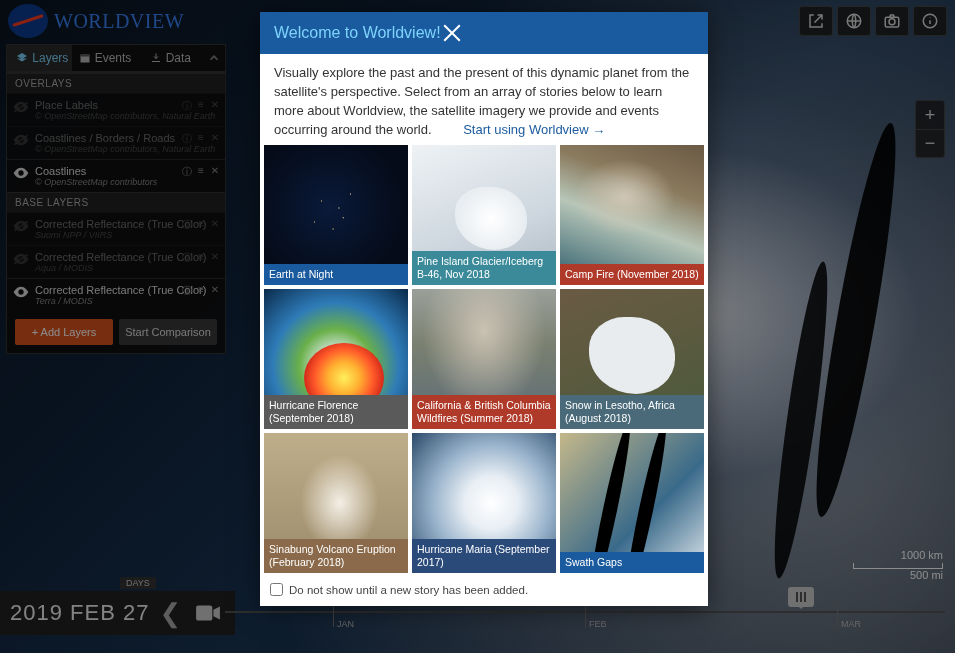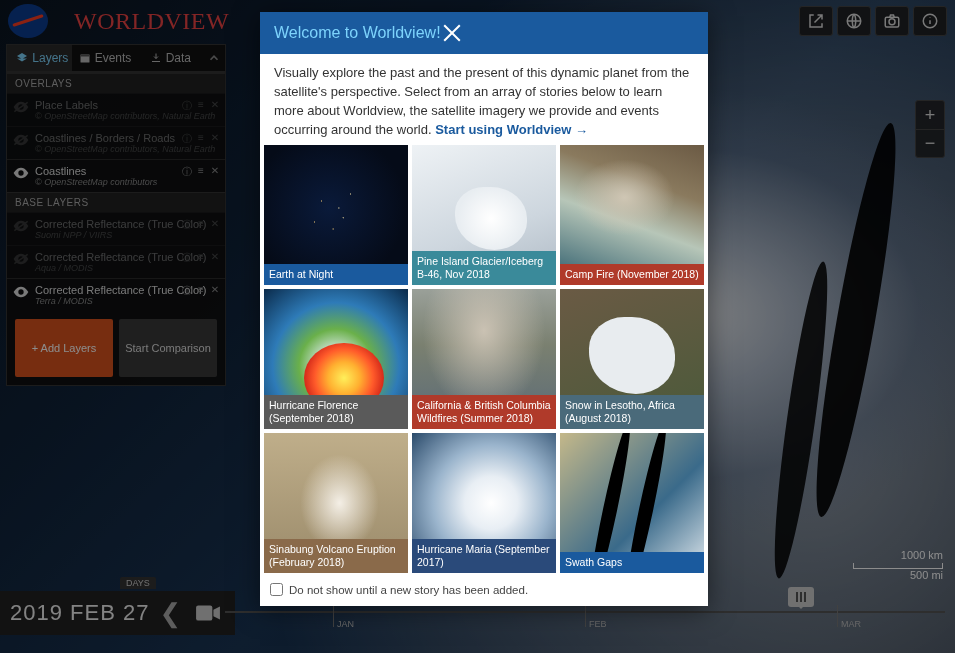--- a/index.html
+++ b/index.html
@@ -19,42 +19,42 @@
 }
 .map-bg::before{
   content:""; position:absolute; right:140px; top:260px; width:28px; height:320px;
   background:#000; transform:rotate(8deg); border-radius:50%; opacity:.85;
 }
 
 
 .logo-bar { position:absolute; top:4px; left:8px; display:flex; align-items:center; gap:6px;}
 .nasa { width:40px; height:34px; border-radius:50%; background:radial-gradient(circle,#0b3d91 60%,#0b3d91 61%); position:relative;}
 .nasa::after{content:""; position:absolute; left:4px; right:4px; top:15px; height:3px; background:#fc3d21; transform:rotate(-18deg); border-radius:2px;}
-.app-title { color:#ef4444; font-size:24px; letter-spacing:.5px; font-weight:400; font-family: "Times New Roman", serif; margin-left: 20px;}
+.app-title { color:#3b82f6; font-size:20px; letter-spacing:.5px; font-weight:400; font-family: "Times New Roman", serif;}
 
 
 .tabs-row { position:absolute; top:44px; left:6px; width:220px; display:flex; background:#111; border:1px solid #333;}
 .tab { flex:1; color:#bbb; font-size:12px; padding:6px 4px; text-align:center; display:flex; align-items:center; justify-content:center; gap:4px; cursor:pointer;}
 .tab.active { background:#2a2a2a; color:#7dd3fc;justify-content:flex-end; }
 .tab .ic { width:12px; height:12px; display:inline-block;}
 .chevup{ width:22px; display:flex; align-items:center; justify-content:center; color:#888;}
 
 
 .sidebar { position:absolute; top:72px; left:6px; width:220px; background:rgba(15,15,15,0.92); border:1px solid #333; color:#ccc; font-size:11px;}
 .section-h { background:#222; padding:4px 8px; font-size:10px; letter-spacing:.5px; color:#aaa; border-top:1px solid #333;}
 .layer { padding:5px 6px 5px 28px; position:relative; border-top:1px solid #2a2a2a;}
 .layer.dim { opacity:.45;}
 .layer .eye{ position:absolute; left:6px; top:7px; width:16px; height:12px; }
 .layer .eye svg{width:16px;height:12px;}
 .layer .title { color:#ddd; font-size:11px; }
 .layer .sub { color:#888; font-size:9px; font-style:italic;}
 .layer .ctrls { position:absolute; right:4px; top:5px; display:flex; gap:2px; color:#888;}
 .layer .ctrls span{font-size:10px; width:12px; text-align:center; cursor:pointer;}
 .side-btns{display:flex; gap:6px; padding:8px;}
-.btn{flex:1; text-align:center; font-size:11px; padding:23px 4px; border-radius:2px; cursor:pointer;}
+.btn{flex:1; text-align:center; font-size:11px; padding:7px 4px; border-radius:2px; cursor:pointer;}
 .btn.add{ background:#d9531e; color:#fff;}
 .btn.cmp{ background:#3a3a3a; color:#ddd;}
 
 
 .tr-toolbar{position:absolute; top:6px; right:8px; display:flex; gap:4px;}
 .tr-toolbar .tbtn{width:34px;height:30px;background:rgba(30,30,30,.9);border:1px solid #444;border-radius:3px;display:flex;align-items:center;justify-content:center;color:#ddd;cursor:pointer;}
 .tr-toolbar svg{width:18px;height:18px;}
 
 
 .zoom{position:absolute; right:10px; top:100px; width:30px; background:rgba(30,30,30,.85); border:1px solid #444; border-radius:3px;}
@@ -81,21 +81,21 @@
 .handle i{width:2px;height:10px;background:#555;}
 
 
 .overlay{position:absolute; inset:0; background:rgba(0,0,0,.45);}
 .modal{position:absolute; left:260px; top:12px; width:448px; background:#fff; box-shadow:0 4px 24px rgba(0,0,0,.5);}
 .modal-h{background:#1a5a9e; color:#7dd3fc; padding:10px 14px; font-size:16px; display:flex; align-items:center;}
 .modal-h .x{cursor:pointer; width:22px;height:22px; position:relative;}
 .modal-h .x::before,.modal-h .x::after{content:"";position:absolute;left:10px;top:0;width:2px;height:22px;background:#fff;}
 .modal-h .x::before{transform:rotate(45deg);} .modal-h .x::after{transform:rotate(-45deg);}
 .modal-b{padding:10px 14px 6px; font-size:13px; color:#333; line-height:1.45;}
-.modal-b a{color:#1a5a9e; font-weight:700; text-decoration:none;}
+.modal-b a{color:#1a5a9e; font-weight:400; text-decoration:none;margin-left:28px;}
 .stories{display:grid; grid-template-columns:repeat(3,1fr); gap:4px; padding:0 4px 4px;}
 .story{position:relative; height:140px; overflow:hidden; cursor:pointer;}
 .story .thumb{position:absolute; inset:0;}
 .story .cap{position:absolute; left:0; right:0; bottom:0; padding:4px 5px; font-size:10.5px; color:#fff; text-align:left; line-height:1.25;}
 .dns{padding:6px 10px 10px; font-size:11.5px; color:#444; display:flex; align-items:center; gap:6px;}
 .dns input{width:13px;height:13px;}
 
 
 .t-night{background:radial-gradient(circle at 45% 45%, #0a1a3a 0%, #050b18 70%);}
 .t-night::after{content:"";position:absolute;inset:0;background:

